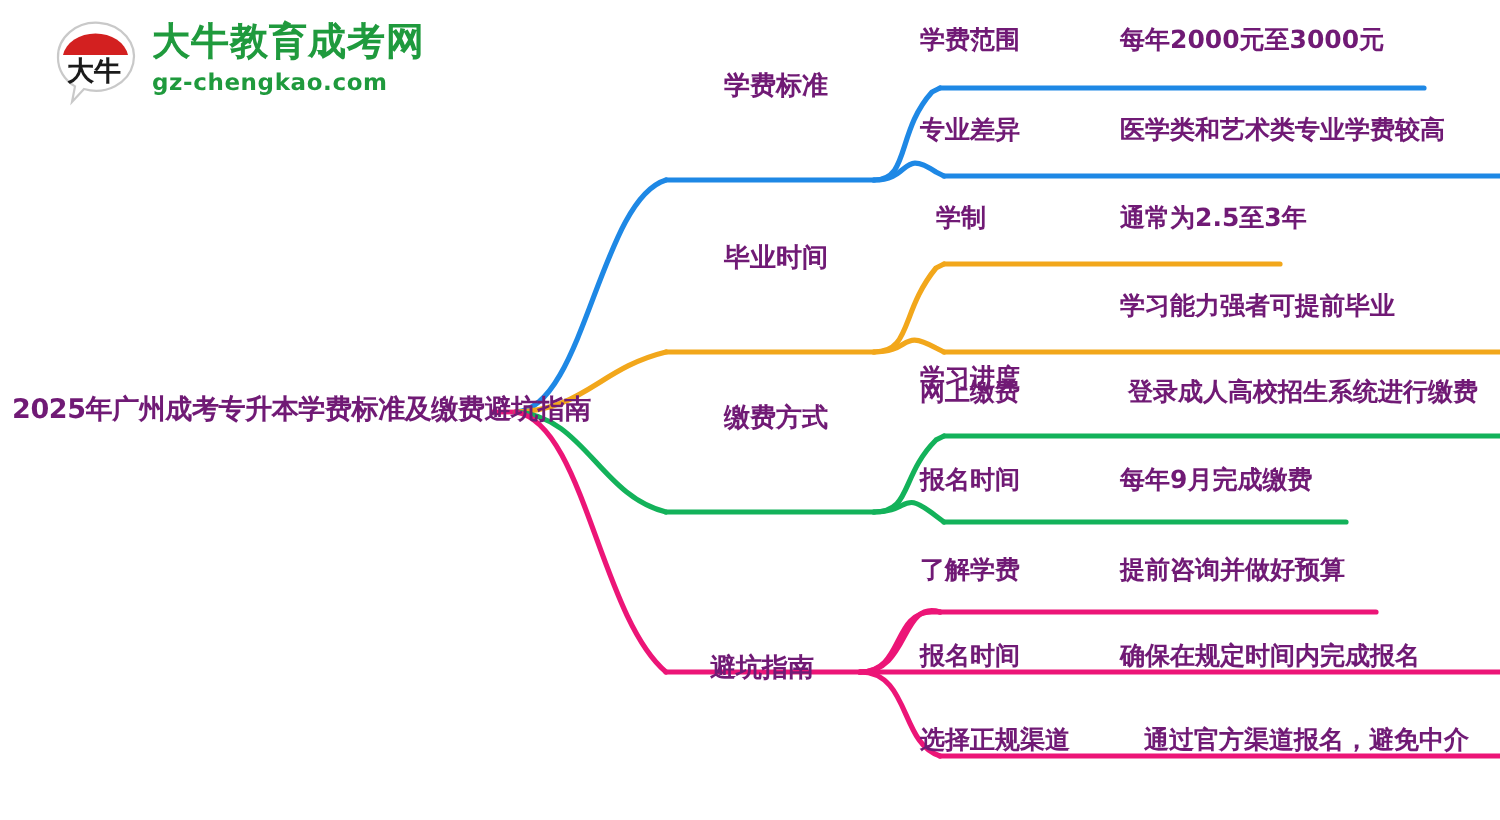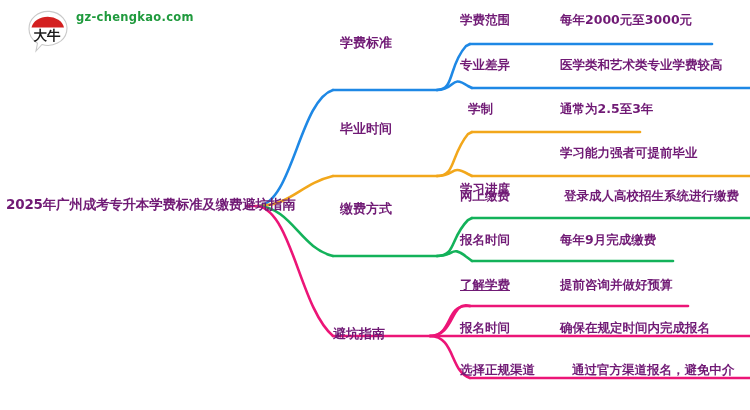--- a/index.html
+++ b/index.html
@@ -77,20 +77,21 @@
     font-size: 13.5px;
     font-weight: bold;
     left: 6px;
     top: 196px;
     letter-spacing: -0.2px;
   }
   .lvl1-label {
     font-size: 13px;
     font-weight: bold;
     letter-spacing: 0px;
+    margin-left: 22px;
   }
   .lvl2-key {
     font-size: 12.5px;
     font-weight: bold;
   }
   .lvl2-val {
     font-size: 12.5px;
     font-weight: bold;
   }
 </style>
@@ -101,20 +102,21 @@
 
   <div id="logo">
     <div id="logo-mark">
       <svg width="44" height="44" viewBox="0 0 44 44" xmlns="http://www.w3.org/2000/svg">
         <path d="M3 19 A19 17 0 1 1 16 34.5 L10 41 L11.5 33.2 A19 17 0 0 1 3 19 Z" fill="#ffffff" stroke="#c9c9c9" stroke-width="1.1"></path>
         <path d="M5.5 17.5 A16.5 13 0 0 1 38 17.5 Z" fill="#d32020"></path>
         <text x="21" y="30" text-anchor="middle" font-family="DejaVu Sans, Liberation Sans, sans-serif" font-size="13.5" font-weight="bold" fill="#1a1a1a">大牛</text>
       </svg>
     </div>
     <div id="logo-text-wrap">
+      <div class="logo-cn">大牛教育成考网</div>
       <div class="logo-url">gz-chengkao.com</div>
     </div>
   </div>
 
   <svg id="wires" viewBox="0 0 750 410">
 
     <path d="M246 206 L258 206" stroke="#EC1577" stroke-width="2.4" fill="none"></path>
 
     <g>
       <path d="M258 206 C 292 204, 300 100, 333 90" stroke="#1E88E5" stroke-width="2.6" fill="none" stroke-linecap="round"></path>
@@ -175,21 +177,21 @@
 
   <div class="node-text lvl2-key" style="left:460px; top:145px;margin-top:36px;">学习进度</div>
   <div class="node-text lvl2-val" style="left:560px; top:145px;">学习能力强者可提前毕业</div>
 
   <div class="node-text lvl2-key" style="left:460px; top:188px;">网上缴费</div>
   <div class="node-text lvl2-val" style="left:564px; top:188px;">登录成人高校招生系统进行缴费</div>
 
   <div class="node-text lvl2-key" style="left:460px; top:232px;">报名时间</div>
   <div class="node-text lvl2-val" style="left:560px; top:232px;">每年9月完成缴费</div>
 
-  <div class="node-text lvl2-key" style="left:460px; top:277px;text-decoration:underline;">了解学费</div>
+  <div class="node-text lvl2-key" style="left:460px; top:277px;">了解学费</div>
   <div class="node-text lvl2-val" style="left:560px; top:277px;">提前咨询并做好预算</div>
 
   <div class="node-text lvl2-key" style="left:460px; top:320px;">报名时间</div>
   <div class="node-text lvl2-val" style="left:560px; top:320px;">确保在规定时间内完成报名</div>
 
   <div class="node-text lvl2-key" style="left:460px; top:362px;">选择正规渠道</div>
   <div class="node-text lvl2-val" style="left:572px; top:362px;">通过官方渠道报名，避免中介</div>
 
 </div>
 

